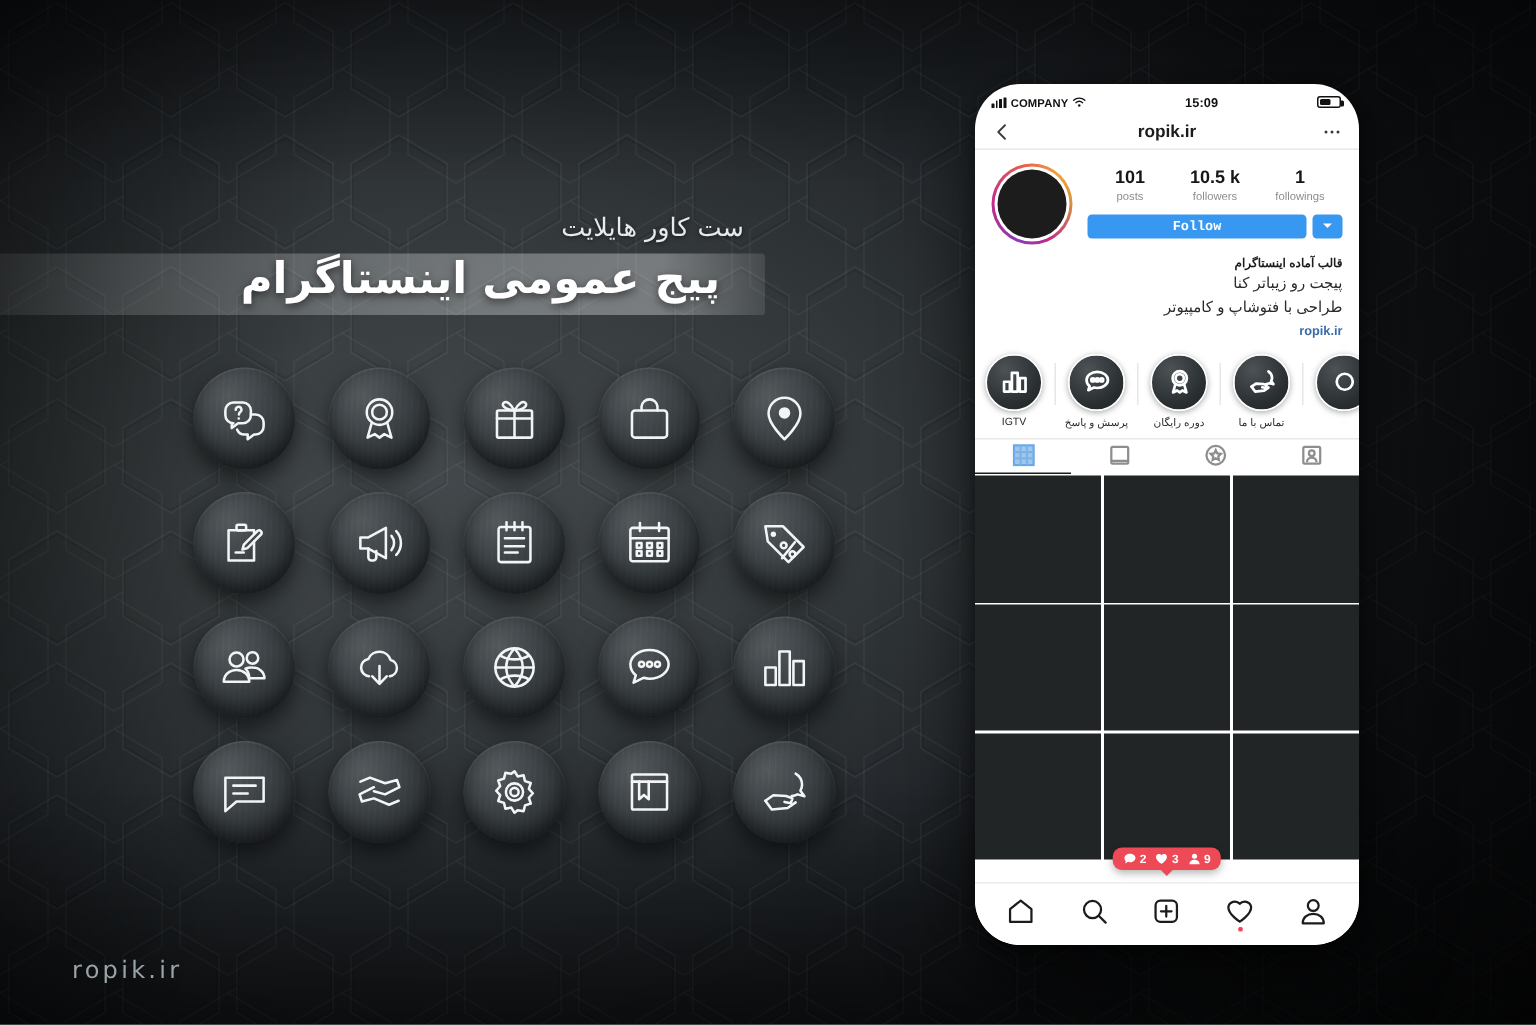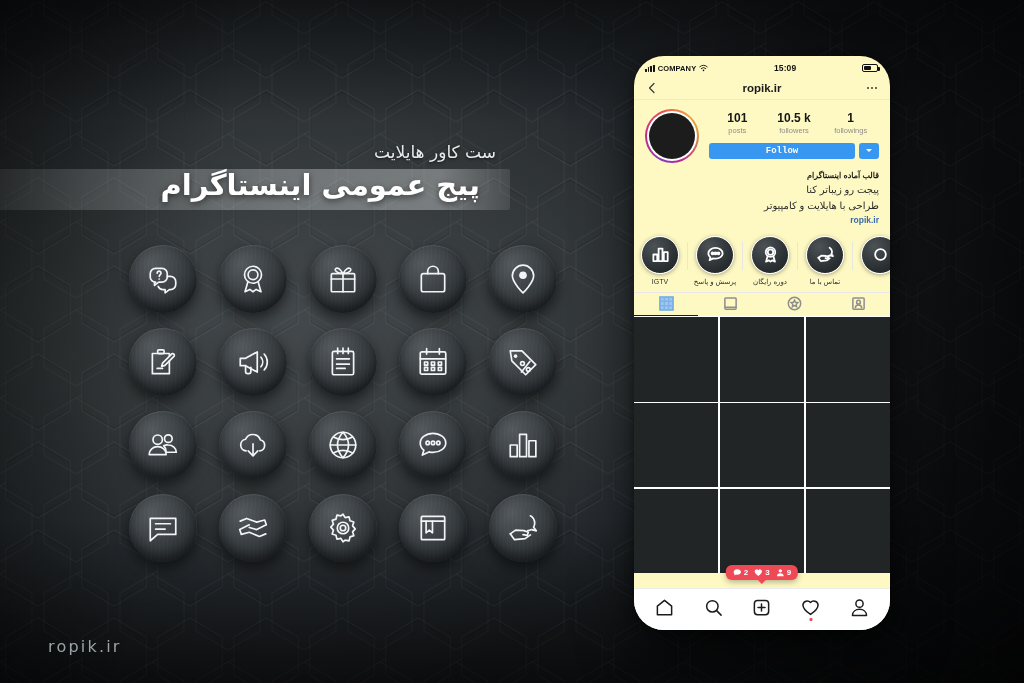--- a/index.html
+++ b/index.html
@@ -86,23 +86,23 @@
   }
   #caption b{ font-weight:bold; color:#ffffff; }
 
   #watermark{
     position:absolute; left:48px; top:637px;
     color:#9aa3a7; font-size:16px; letter-spacing:2.2px;
   }
 
   
   #phone{
-    position:absolute; left:634px; top:56px;
+    position:absolute; left:650px; top:56px;
     width:256px; height:574px;
-    background:#fef9c3;
+    background:#ffffff;
     border-radius:30px;
     box-shadow:0 22px 55px rgba(0,0,0,.62), 0 3px 10px rgba(0,0,0,.4);
     overflow:hidden;
     font-family:"Liberation Sans", sans-serif;
   }
 
   .statusbar{
     height:20px; padding:4px 12px 0 11px;
     display:flex; align-items:center; color:#111; font-size:7.5px; font-weight:bold;
   }
@@ -540,21 +540,21 @@
           <div class="btn-caret">
               <i></i>
             </div>
         </div>
       </div>
     </div>
 
     <div class="bio">
       <div class="b1">قالب آماده اینستاگرام</div>
       <div class="b">پیجت رو زیباتر کنا</div>
-      <div class="b">طراحی با هایلایت و کامپیوتر</div>
+      <div class="b">طراحی با فتوشاپ و کامپیوتر</div>
       <div class="lnk">ropik.ir</div>
     </div>
 
     <div class="highlights">
 
       <div class="hl-item">
         <div class="hl-circle">
           <svg viewBox="0 0 32 32">
               <rect x="4" y="16" width="6.5" height="11"></rect>
               <rect x="12.8" y="6" width="6.5" height="21"></rect>

